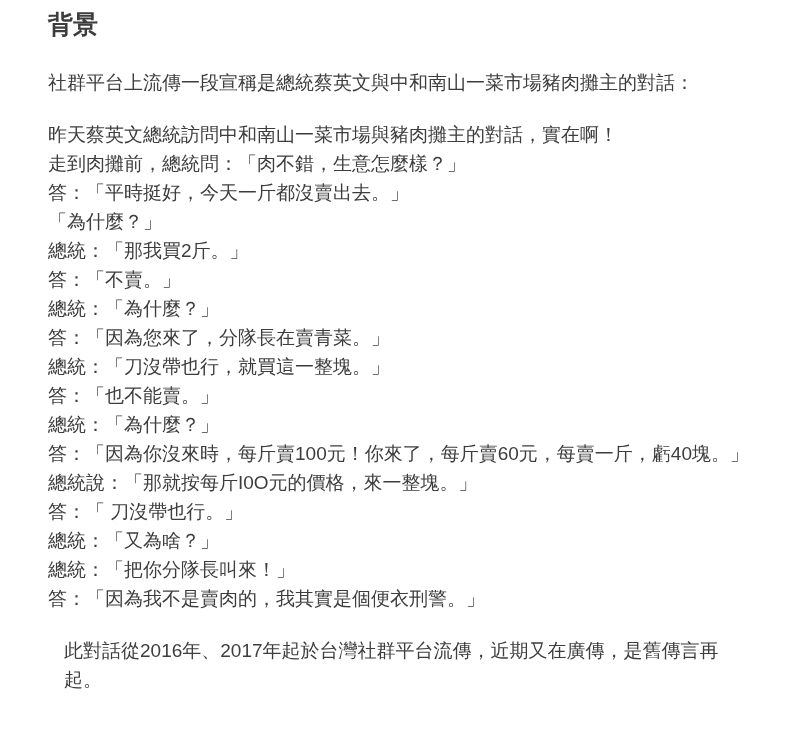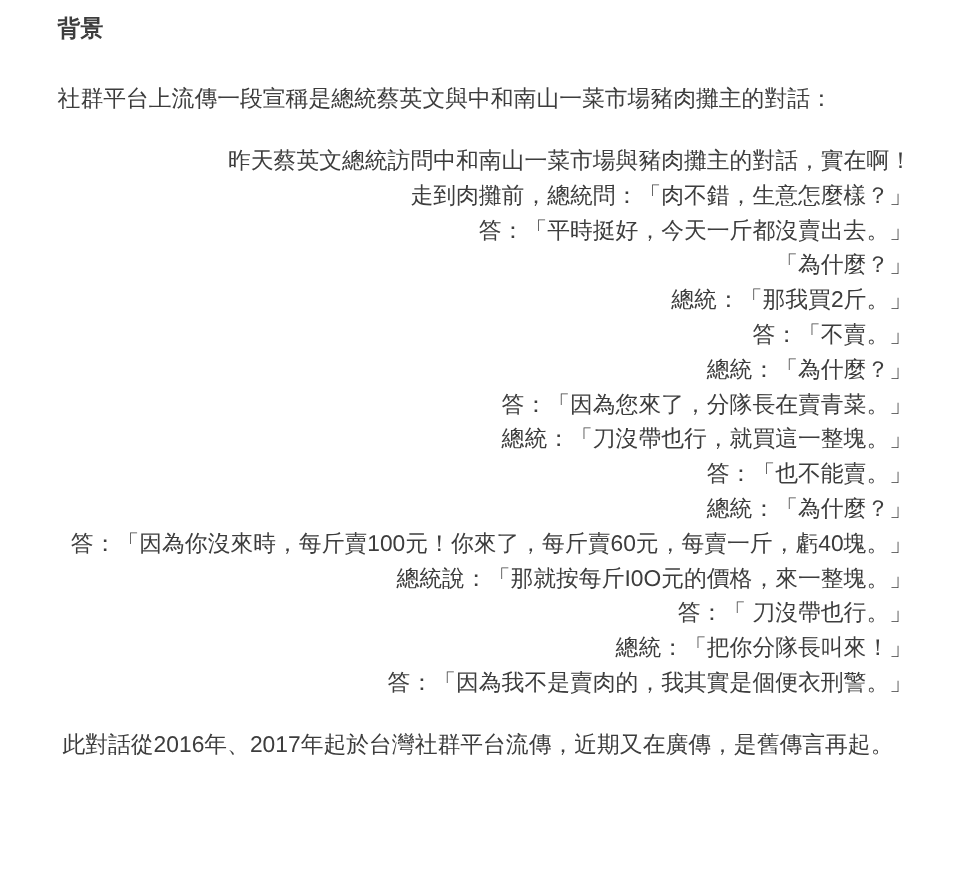--- a/index.html
+++ b/index.html
@@ -16,34 +16,33 @@
       background: #ffffff;
       font-family: "Liberation Sans", "DejaVu Sans", sans-serif;
       font-size: 19px;
       line-height: 29px;
       color: #3d3d3d;
       overflow: hidden;
     }
     .heading {
       margin: 0 0 29px 0;
       font-weight: bold;
-      font-size: 19px;
+      font-size: 25px;
     }
     .intro {
       margin: 0 0 23px 0;
     }
     .dialogue {
       margin: 0 0 23px 0;
-      text-align: right;
     }
     .dialogue-line {
       white-space: pre-wrap;
     }
     .closing {
-      margin: 4px;
+      margin: 16px;
     }
   </style>
 </head>
 <body>
 
 <div class="doc">
   <p class="heading">背景</p>
 
   <p class="intro">社群平台上流傳一段宣稱是總統蔡英文與中和南山一菜市場豬肉攤主的對話：</p>
 
@@ -55,18 +54,19 @@
     <div class="dialogue-line">總統：「那我買2斤。」</div>
     <div class="dialogue-line">答：「不賣。」</div>
     <div class="dialogue-line">總統：「為什麼？」</div>
     <div class="dialogue-line">答：「因為您來了，分隊長在賣青菜。」</div>
     <div class="dialogue-line">總統：「刀沒帶也行，就買這一整塊。」</div>
     <div class="dialogue-line">答：「也不能賣。」</div>
     <div class="dialogue-line">總統：「為什麼？」</div>
     <div class="dialogue-line">答：「因為你沒來時，每斤賣100元！你來了，每斤賣60元，每賣一斤，虧40塊。」</div>
     <div class="dialogue-line">總統說：「那就按每斤I0O元的價格，來一整塊。」</div>
     <div class="dialogue-line">答：「 刀沒帶也行。」</div>
+    <div class="dialogue-line">總統：「又為啥？」</div>
     <div class="dialogue-line">總統：「把你分隊長叫來！」</div>
     <div class="dialogue-line">答：「因為我不是賣肉的，我其實是個便衣刑警。」</div>
   </div>
 
   <p class="closing">此對話從2016年、2017年起於台灣社群平台流傳，近期又在廣傳，是舊傳言再起。</p>
 </div>
 
 </body></html>

